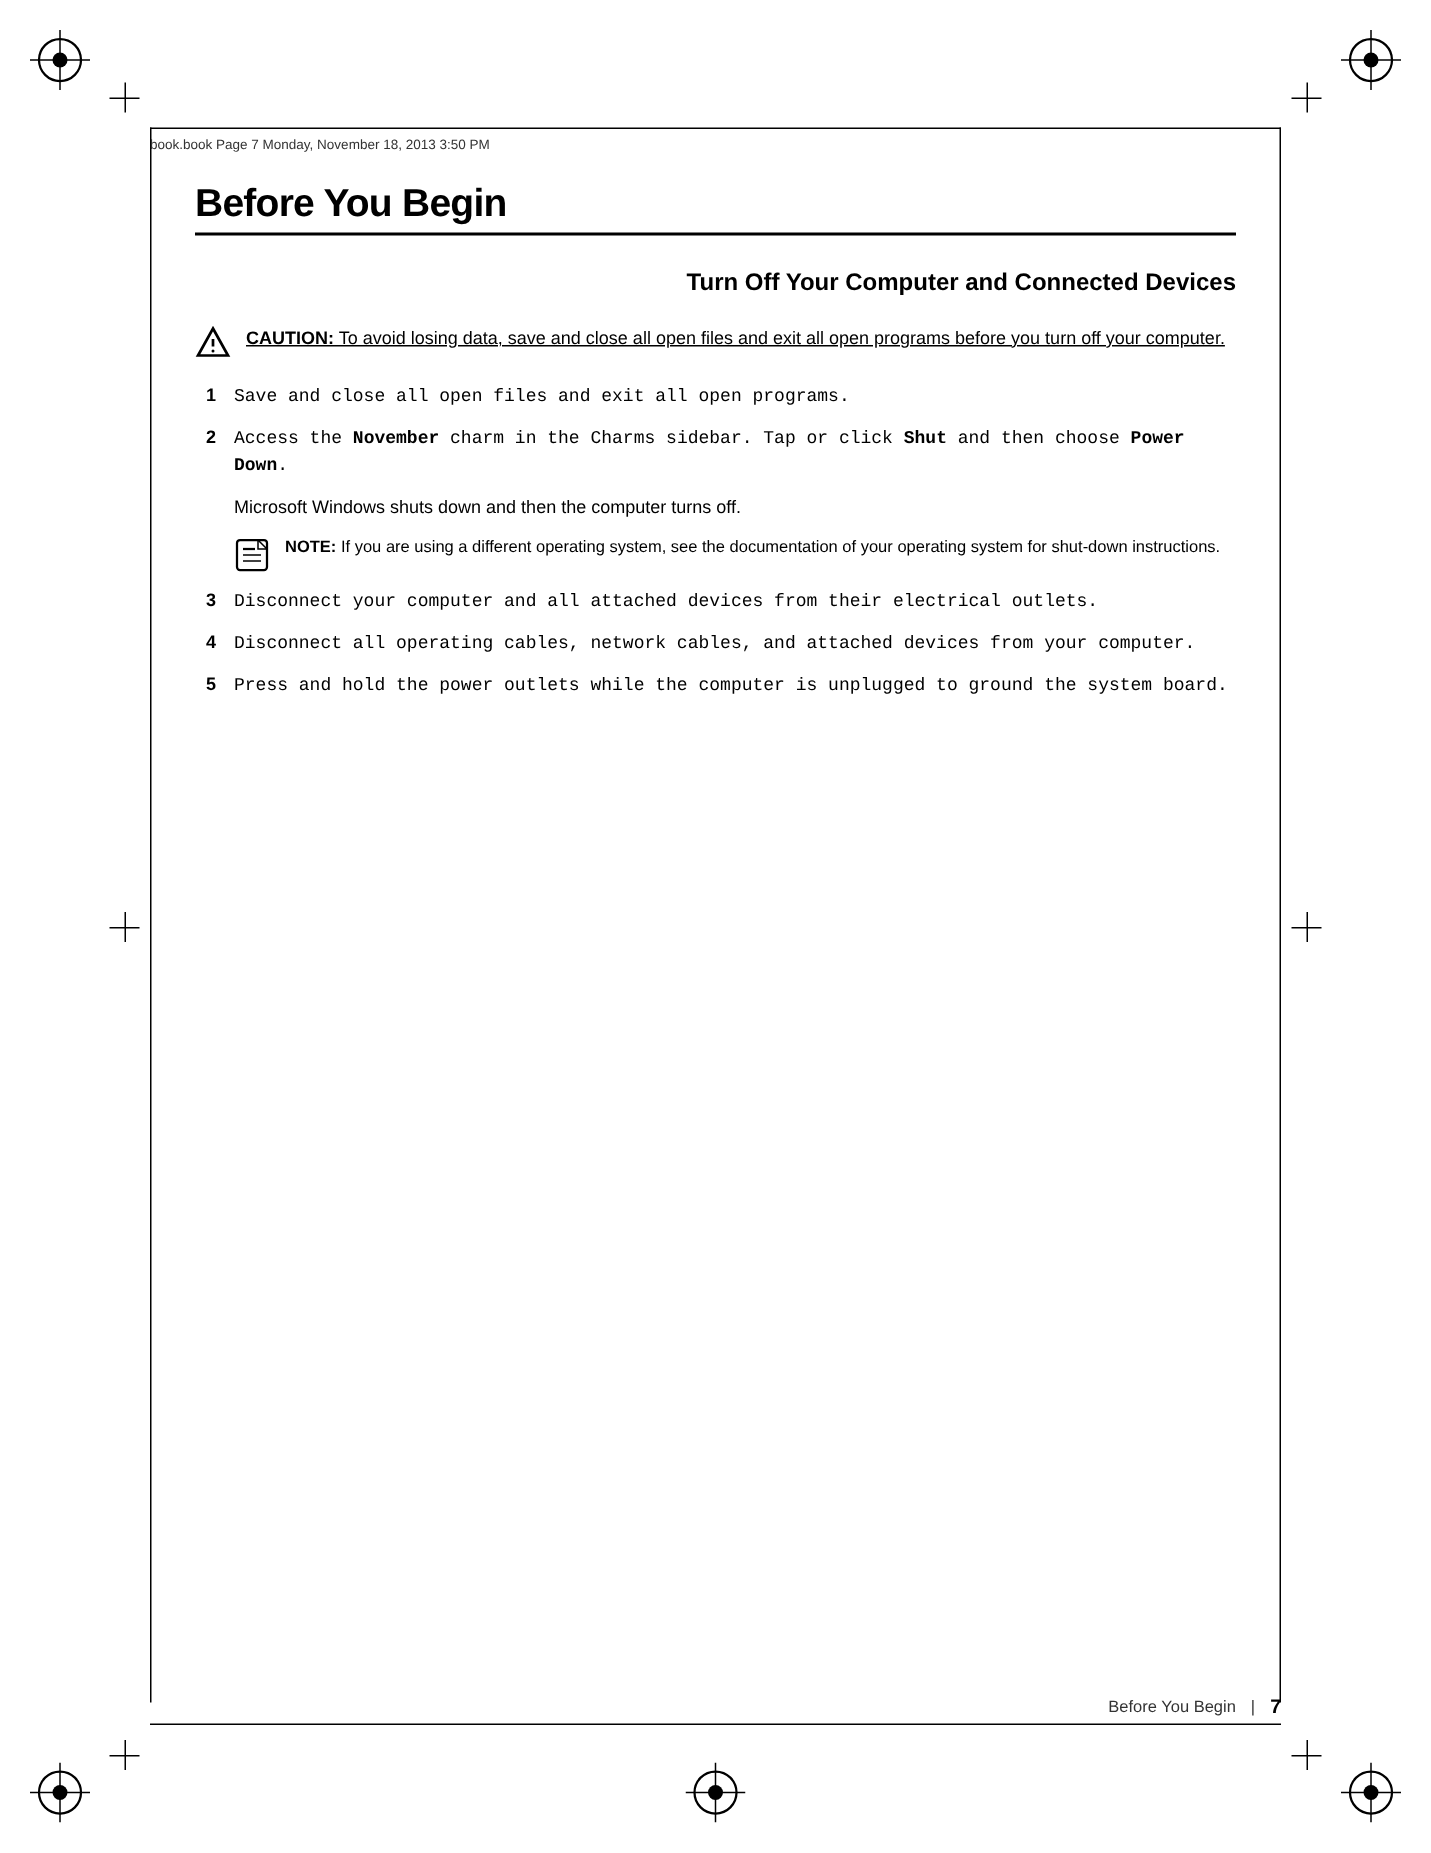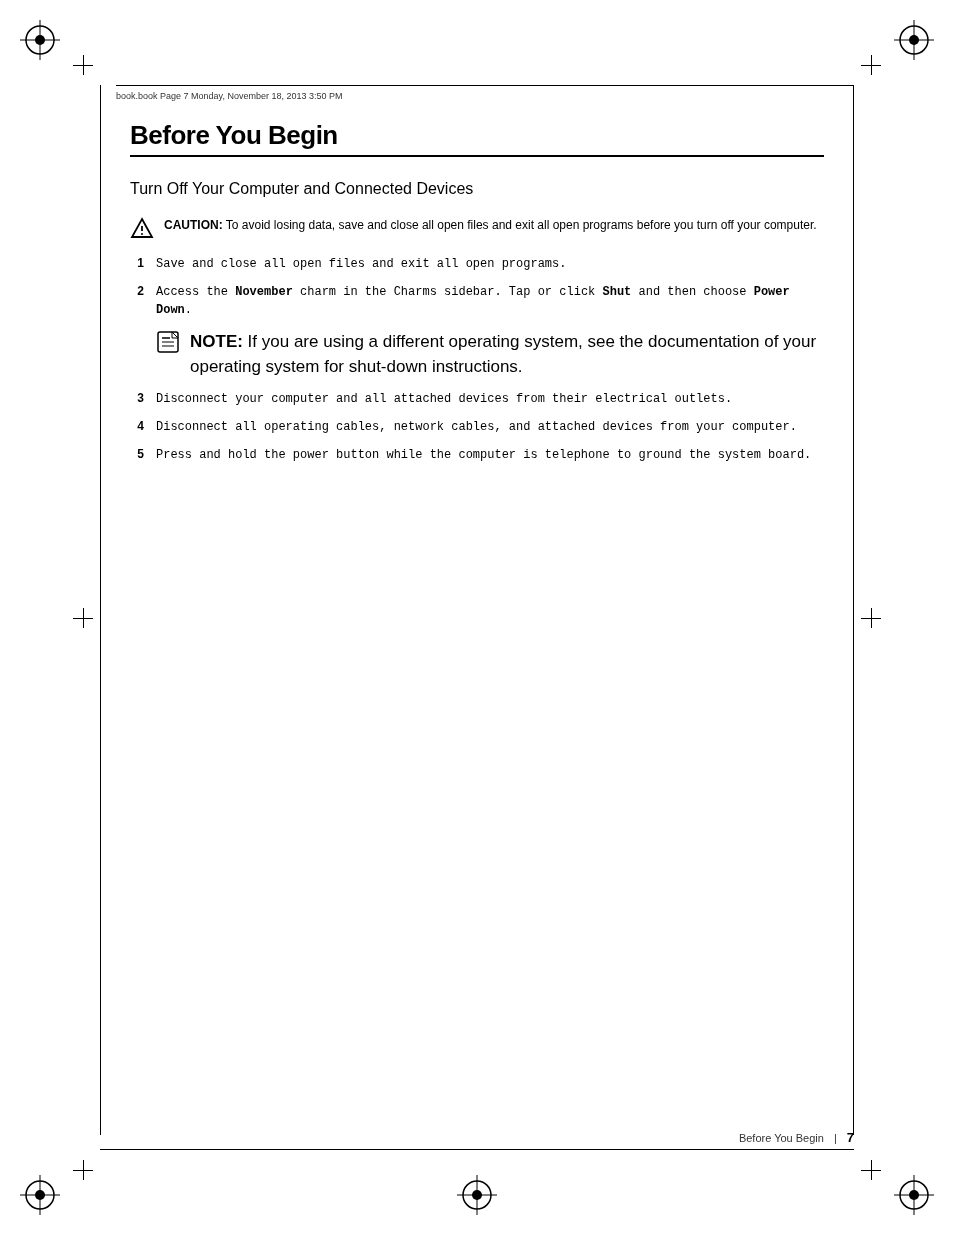--- a/index.html
+++ b/index.html
@@ -48,21 +48,20 @@
     
     .header-bar {
       position: absolute;
       top: 85px;
       left: 100px;
       right: 100px;
       height: 20px;
       border-top: 1px solid #000;
       display: flex;
       align-items: center;
-      margin-left: 16px;
     }
 
     .header-bar-text {
       font-size: 9px;
       color: #333;
       font-family: Arial, sans-serif;
     }
 
     
     .left-border {
@@ -103,25 +102,26 @@
 
     .title-rule {
       height: 2px;
       background: #000;
       margin-bottom: 22px;
     }
 
     
     .section-heading {
       font-size: 16px;
-      font-weight: normal;
+      font-weight: bold;
       font-family: Arial, sans-serif;
       color: #000;
       margin-bottom: 16px;
       line-height: 1.3;
+      text-align: right;
     }
 
     
     .caution-box {
       display: flex;
       align-items: flex-start;
       margin-bottom: 14px;
       gap: 10px;
     }
 
@@ -129,20 +129,21 @@
       flex-shrink: 0;
       width: 24px;
       height: 24px;
       margin-top: 1px;
     }
 
     .caution-text {
       font-size: 12px;
       font-family: Arial, sans-serif;
       line-height: 1.5;
+      text-decoration: underline;
     }
 
     .caution-text strong {
       font-weight: bold;
     }
 
     
     .numbered-list {
       list-style: none;
       padding: 0;
@@ -199,21 +200,21 @@
     }
 
     .note-icon {
       flex-shrink: 0;
       width: 24px;
       height: 24px;
       margin-top: 1px;
     }
 
     .note-text {
-      font-size: 17px;
+      font-size: 11px;
       font-family: Arial, sans-serif;
       line-height: 1.5;
     }
 
     .note-text strong {
       font-weight: bold;
     }
 
     
     .footer {
@@ -374,20 +375,21 @@
       </li>
 
       <li>
         <span class="list-number">2</span>
         <span class="list-text">Access the <strong>November</strong> charm in the Charms sidebar. Tap or click <strong>Shut</strong> and then choose <strong>Power Down</strong>.</span>
       </li>
 
     </ol>
 
     <div class="sub-content">
+      <p class="sub-text">Microsoft Windows shuts down and then the computer turns off.</p>
       <div class="note-box">
         <div class="note-icon">
           <svg viewBox="0 0 24 24" width="24" height="24">
             <rect x="2" y="2" width="20" height="20" rx="2" fill="none" stroke="#000" stroke-width="1.5"></rect>
             <line x1="6" y1="8" x2="14" y2="8" stroke="#000" stroke-width="1.5"></line>
             <line x1="6" y1="12" x2="18" y2="12" stroke="#000" stroke-width="1"></line>
             <line x1="6" y1="16" x2="18" y2="16" stroke="#000" stroke-width="1"></line>
             <polyline points="16,2 16,8 22,8" fill="none" stroke="#000" stroke-width="1"></polyline>
             <line x1="16" y1="2" x2="22" y2="8" stroke="#000" stroke-width="1"></line>
           </svg>
@@ -402,21 +404,21 @@
       <li>
         <span class="list-number">3</span>
         <span class="list-text">Disconnect your computer and all attached devices from their electrical outlets.</span>
       </li>
       <li>
         <span class="list-number">4</span>
         <span class="list-text">Disconnect all operating cables, network cables, and attached devices from your computer.</span>
       </li>
       <li>
         <span class="list-number">5</span>
-        <span class="list-text">Press and hold the power button while the computer is telephone to ground the system board.</span>
+        <span class="list-text">Press and hold the power outlets while the computer is unplugged to ground the system board.</span>
       </li>
     </ol>
 
   </div>
 
   <div class="footer">
     <span class="footer-text">Before You Begin</span>
     <span class="footer-divider">|</span>
     <span class="footer-page">7</span>
   </div>

